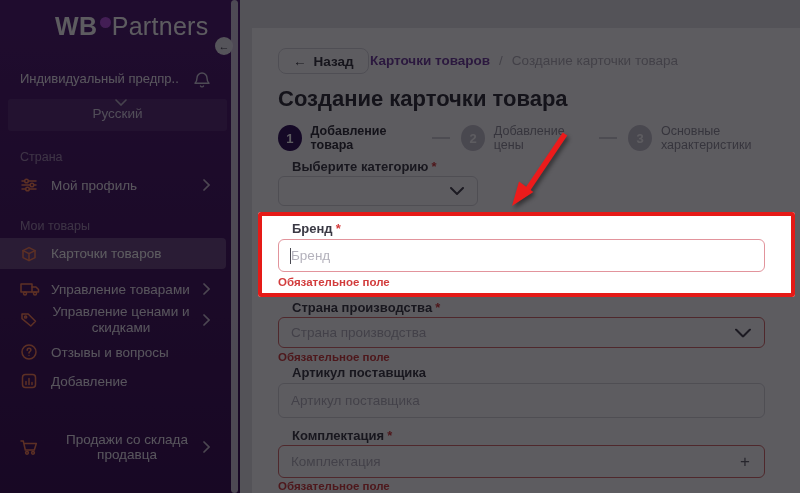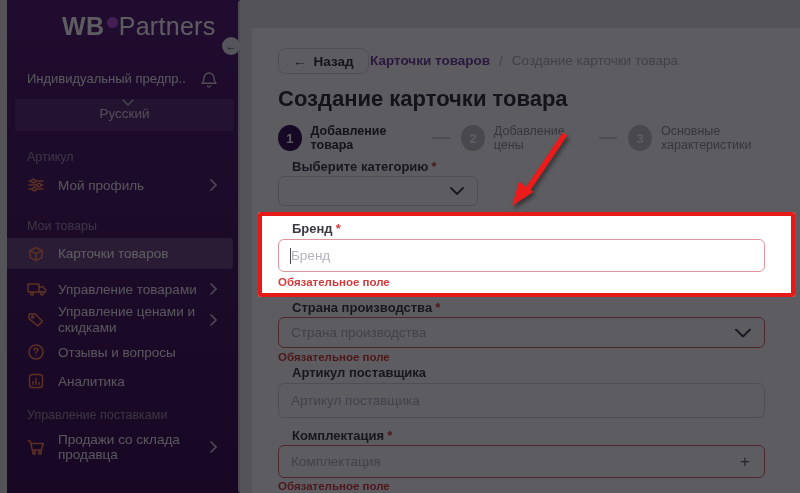--- a/index.html
+++ b/index.html
@@ -1,37 +1,37 @@
 <!DOCTYPE html>
 <html><head>
 <meta charset="utf-8">
 <style>
   * { margin:0; padding:0; box-sizing:border-box; }
   html,body { background:#222; }
   body { font-family:"Liberation Sans", sans-serif; }
   .app { position:relative; width:800px; height:493px; overflow:hidden; background:#e4e5e8; }
 
   
-  .sidebar { position:absolute; left:7px; top:0; width:240px; height:493px;
+  .sidebar { position:absolute; left:0; top:0; width:240px; height:493px;
     background:linear-gradient(180deg,#4f1b71 0%,#44155f 55%,#3a1055 100%); }
   .logo { position:absolute; left:55px; top:12px; display:flex; align-items:flex-end; color:#fff; }
   .logo-wb { font-size:25px; font-weight:800; letter-spacing:.5px; }
   .logo-dot { width:11px; height:11px; border-radius:50%; background:#b44fe0; display:inline-block; margin:0 1px 13px 2px; }
   .logo-partners { font-size:25px; font-weight:400; letter-spacing:.3px; }
   .collapse-btn { position:absolute; left:215px; top:37px; width:18px; height:18px; border-radius:50%;
     background:#e9e7ee; border:none; color:#3c3c46; font-size:11px; line-height:17px; text-align:center; cursor:pointer; padding:0; }
   .account { position:absolute; left:20px; top:71px; width:158px; font-size:13px; color:#f2eef6;
     white-space:nowrap; overflow:hidden; }
   .bell { position:absolute; left:192px; top:70px; width:20px; height:20px; }
   .lang { position:absolute; left:8px; top:99px; width:219px; height:32px; border-radius:3px;
     background:rgba(255,255,255,0.09); display:flex; align-items:center; color:#ddd5e8; font-size:13.5px; cursor:pointer;flex-direction:column; }
   .lang svg { margin:0 10px 0 16px; }
   .sec-title { position:absolute; left:20px; font-size:12.5px; color:rgba(255,255,255,0.5); }
   .item { position:absolute; left:20px; right:30px; display:flex; align-items:center; color:#efeaf4;
-    font-size:13.5px; cursor:pointer; }
+    font-size:13.5px; cursor:pointer;text-align:center; }
   .item .ic { width:20px; height:18px; margin-right:11px; flex:none; display:inline-flex; align-items:center; }
   .item .chev { margin-left:auto; flex:none; }
   .item-active { left:0; right:14px; padding-left:20px; height:31px; background:rgba(255,255,255,0.22);
     border-radius:0 4px 4px 0; color:#ffffff; }
   .item .lbl2 { max-width:140px; line-height:16px; }
   .side-scrollbar { position:absolute; left:231px; top:0; width:7px; height:493px; background:rgba(236,233,242,0.85); border-radius:4px; }
   svg.licon { stroke:#ff8255; fill:none; stroke-width:1.5; stroke-linecap:round; stroke-linejoin:round; }
 
   
   .content { position:absolute; left:240px; top:0; width:560px; height:493px; background:#e4e5e8; }
@@ -98,21 +98,21 @@
       </svg>
     </span>
 
     <div class="lang">
       <svg width="12" height="7" viewBox="0 0 12 7" fill="none" stroke="#bdb4c8" stroke-width="1.6" stroke-linecap="round">
           <polyline points="1,1 6,6 11,1"></polyline>
         </svg>
       <span>Русский</span>
     </div>
 
-    <div class="sec-title" style="top:150px">Артикул</div>
+    <div class="sec-title" style="top:150px">Страна</div>
 
     <div class="item" style="top:173px;height:24px">
       <span class="ic">
         <svg class="licon" width="18" height="18" viewBox="0 0 18 18">
             <path d="M2 5h14M2 9h14M2 13h14"></path>
             <circle cx="6.5" cy="5" r="1.8" fill="#44175f"></circle>
             <circle cx="12" cy="9" r="1.8" fill="#44175f"></circle>
             <circle cx="7.5" cy="13" r="1.8" fill="#44175f"></circle>
           </svg>
       </span>
@@ -173,24 +173,23 @@
       <span class="lbl">Отзывы и вопросы</span>
     </div>
 
     <div class="item" style="top:369px;height:24px">
       <span class="ic">
         <svg class="licon" width="18" height="18" viewBox="0 0 18 18">
             <rect x="2.5" y="2.5" width="13" height="13" rx="3"></rect>
             <path d="M6 12.5v-3M9 12.5v-6M12 12.5v-2"></path>
           </svg>
       </span>
-      <span class="lbl">Аналитика</span>
-    </div>
-
-    <div class="sec-title" style="top:408px">Управление поставками</div>
+      <span class="lbl">Добавление</span>
+    </div>
+
 
     <div class="item" style="top:435px;height:24px">
       <span class="ic">
         <svg class="licon" width="19" height="17" viewBox="0 0 19 17">
             <path d="M1 2h2.3l2 9h9l2-6.5H5"></path>
             <circle cx="7" cy="13.8" r="1.4"></circle>
             <circle cx="13" cy="13.8" r="1.4"></circle>
           </svg>
       </span>
       <span class="lbl">Продажи со склада продавца</span>

